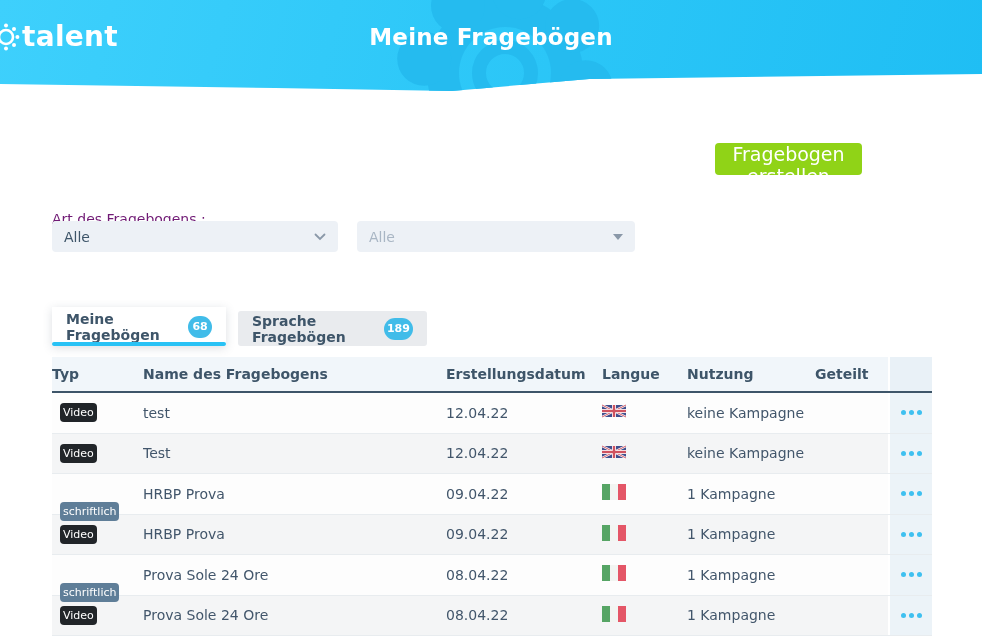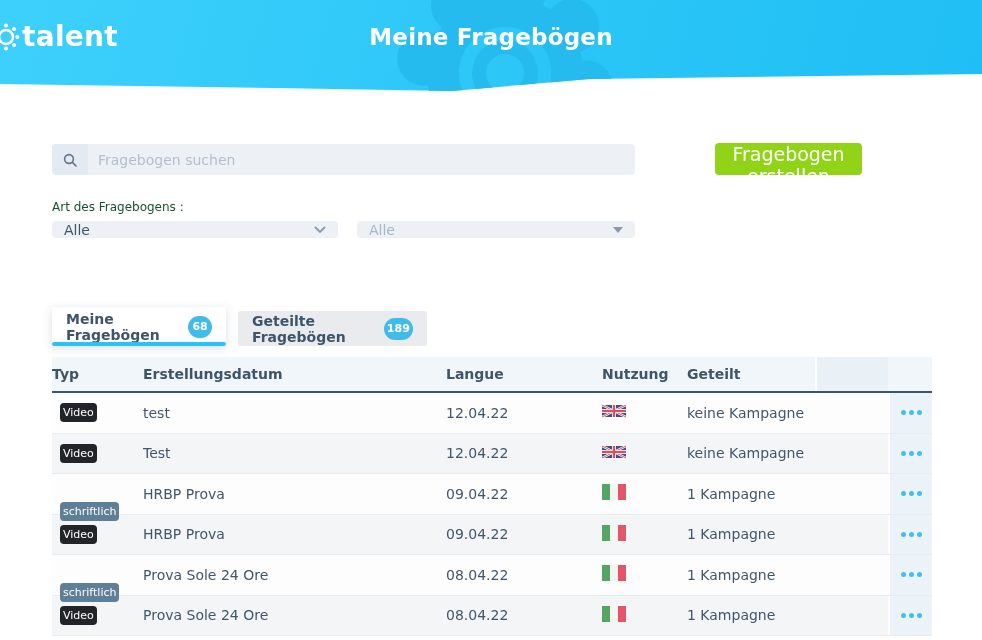--- a/index.html
+++ b/index.html
@@ -32,24 +32,24 @@
     font-size:14px; color:#3e5569; font-family:inherit;
   }
   .search-input::placeholder { color:#b3bfcc; opacity:1; }
   .create-btn {
     position:absolute; left:715px; top:143px; width:147px; height:32px;
     background:#90d317; border:none; border-radius:4px; color:#fff;
     font-size:19px; font-family:inherit; cursor:pointer;
   }
 
   
-  .filter-label { position:absolute; top:200px; font-size:12px; color:#14532d; }
+  .filter-label { position:absolute; top:211px; font-size:14px; color:#701a75; }
   .filter-label.f1 { left:52px; } .filter-label.f2 { left:357px; }
   .dropdown {
-    position:absolute; top:221px; height:17px; background:#edf1f6; border-radius:4px;
+    position:absolute; top:221px; height:31px; background:#edf1f6; border-radius:4px;
     display:flex; align-items:center; padding:0 12px; font-size:14px; cursor:pointer;
   }
   .dd1 { left:52px; width:286px; color:#3e5569; }
   .dd2 { left:357px; width:278px; color:#a9b6c4; }
   .dd-value { flex:1; }
   .caret-tri { width:0; height:0; border-left:5px solid transparent;
     border-right:5px solid transparent; border-top:6px solid #8a98a8; }
 
   
   .tab { position:absolute; display:flex; align-items:center; font-size:14px;
@@ -136,55 +136,47 @@
             <circle cx="22" cy="6" r="2"></circle>
           <circle cx="6" cy="22" r="2"></circle>
             <circle cx="22" cy="22" r="2"></circle>
         </g>
       </svg>
       <span class="logo-text">talent</span>
     </div>
     <div class="page-title">Meine Fragebögen</div>
   </div>
 
-  <div class="search-box">
-    <div class="search-icon-wrap">
-      <svg width="14" height="14" viewBox="0 0 14 14">
-        <circle cx="6" cy="6" r="4.4" fill="none" stroke="#64748b" stroke-width="1.6"></circle>
-        <line x1="9.4" y1="9.4" x2="13" y2="13" stroke="#64748b" stroke-width="1.6" stroke-linecap="round"></line>
-      </svg>
-    </div>
-    <input class="search-input" type="text" placeholder="Fragebogen suchen" style="">
-  </div>
   <button class="create-btn">Fragebogen erstellen</button>
 
   <div class="filter-label f1">Art des Fragebogens :</div>
   <div class="dropdown dd1">
     <span class="dd-value">Alle</span>
     <svg width="12" height="8" viewBox="0 0 12 8">
       <path d="M1.5,1.5 L6,6 L10.5,1.5" fill="none" stroke="#8a98a8" stroke-width="1.8" stroke-linecap="round"></path>
     </svg>
   </div>
   <div class="dropdown dd2">
     <span class="dd-value">Alle</span>
     <span class="caret-tri"></span>
   </div>
 
   <div class="tab tab-active">
     <span>Meine Fragebögen</span>
     <span class="tab-badge">68</span>
   </div>
   <div class="tab tab-inactive">
-    <span>Geteilte Fragebögen</span>
+    <span>Sprache Fragebögen</span>
     <span class="tab-badge">189</span>
   </div>
 
   <div class="table">
     <div class="thead">
       <div class="hc1">Typ</div>
+      <div>Name des Fragebogens</div>
       <div>Erstellungsdatum</div>
       <div>Langue</div>
       <div>Nutzung</div>
       <div>Geteilt</div>
       <div class="hc-actions"></div>
     </div>
     <div class="tbody">
   <div class="trow">
     <div class="cell c-typ">
       <span class="badge badge-dark">Video</span>

